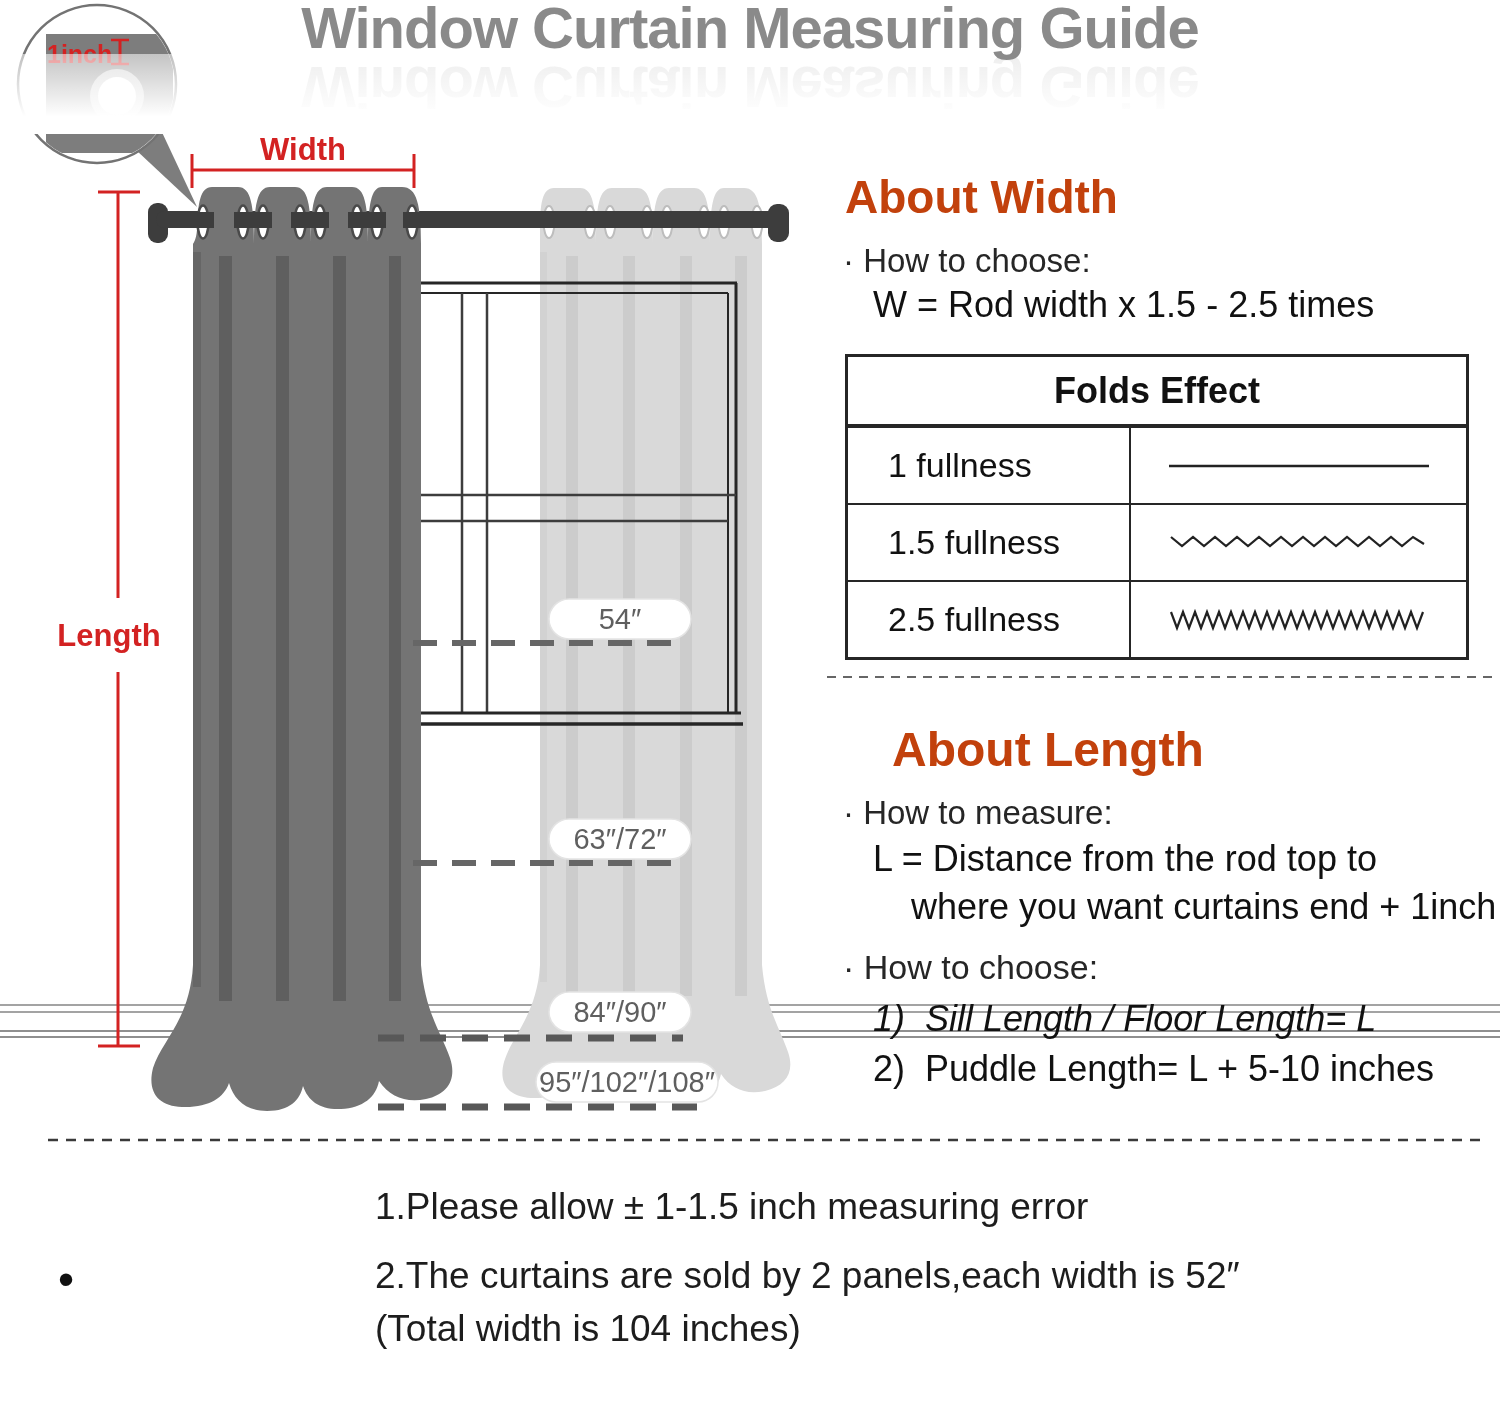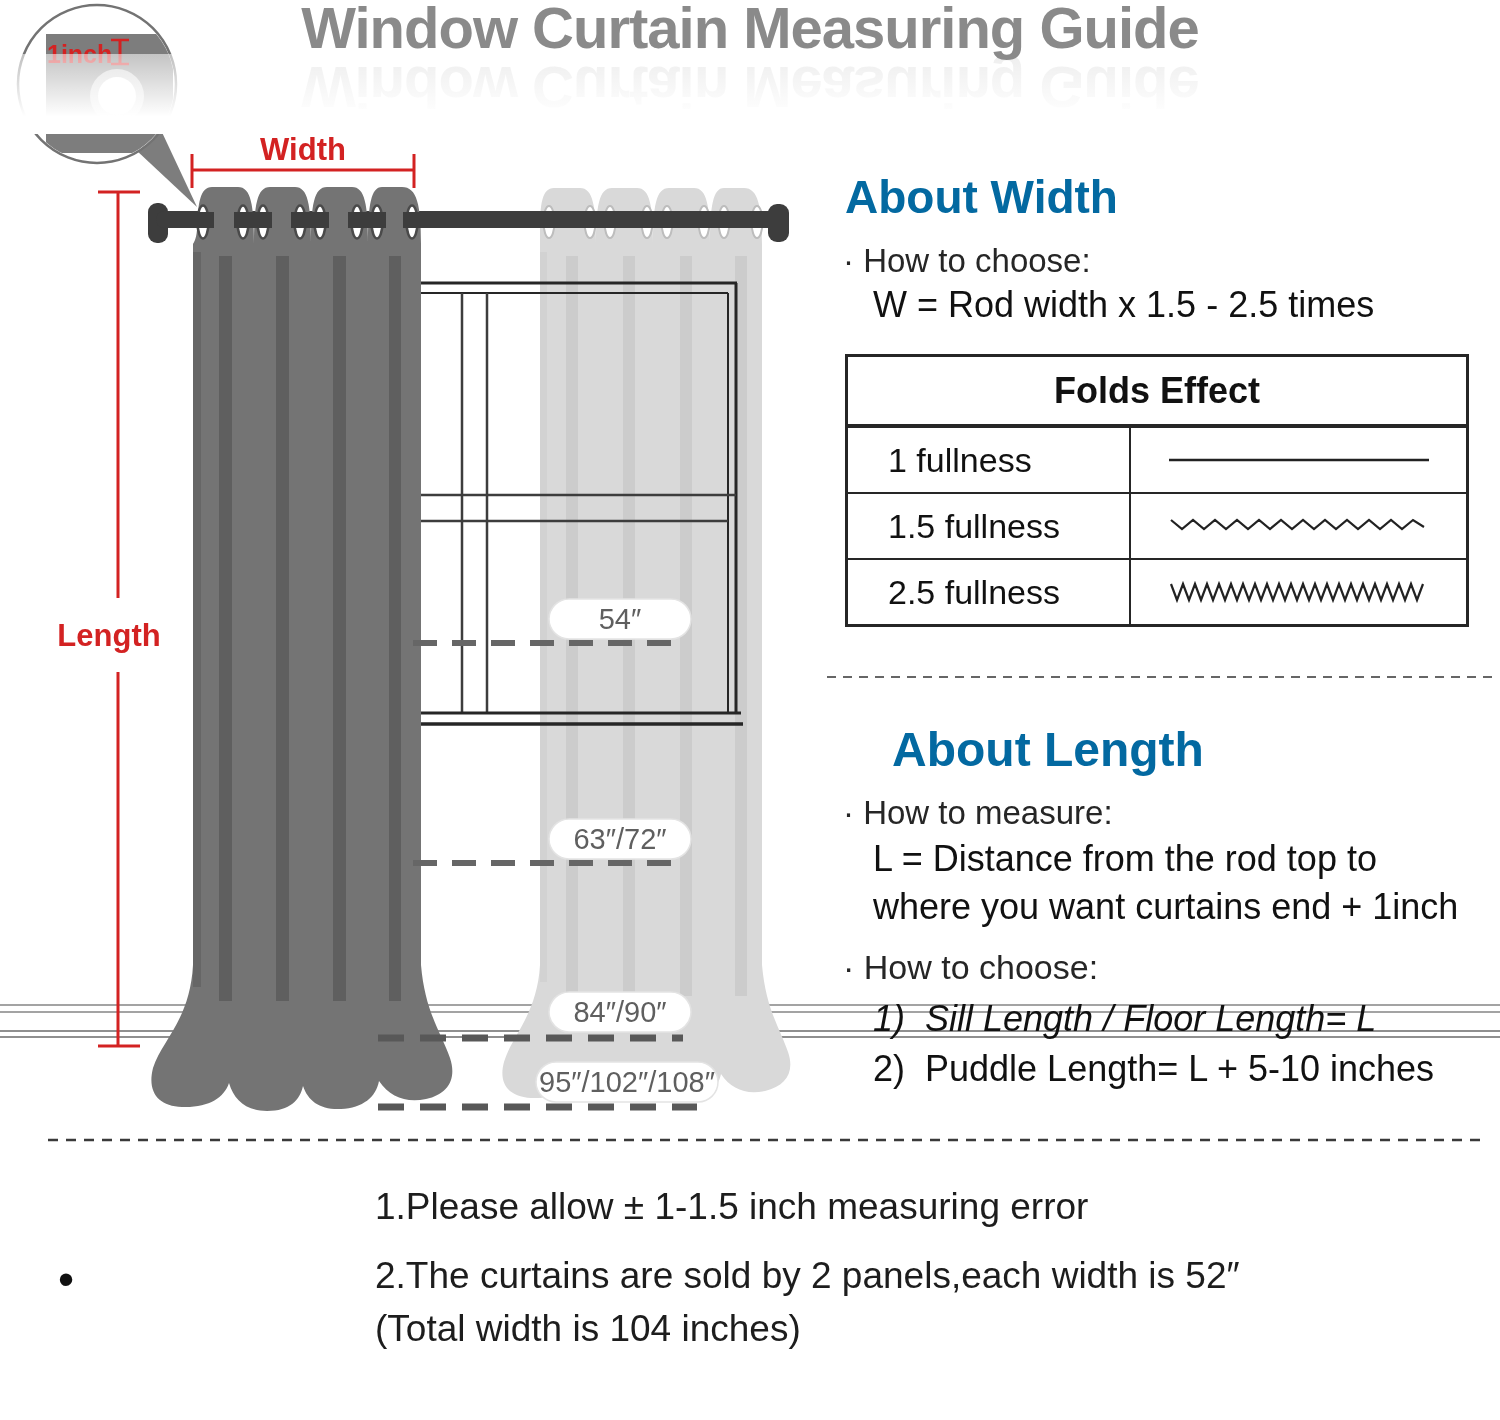--- a/index.html
+++ b/index.html
@@ -10,32 +10,32 @@
   
   .title-main{position:absolute;left:0;right:0;top:-6px;text-align:center;
     font-size:58px;font-weight:700;letter-spacing:-1px;color:#8a8a8a;}
   .title-reflect{position:absolute;left:0;right:0;top:54px;text-align:center;
     font-size:58px;font-weight:700;letter-spacing:-1px;color:#8a8a8a;
     transform:scaleY(-1);opacity:.32;}
   .title-fade{position:absolute;left:0;right:0;top:54px;height:80px;
     background:linear-gradient(to bottom,rgba(255,255,255,.55) 0%,#fff 78%);}
 
   
-  .h1{position:absolute;font-size:46px;font-weight:700;color:#0369a1;}
+  .h1{position:absolute;font-size:46px;font-weight:700;color:#c2410c;}
   .body33{position:absolute;font-size:33px;color:#262626;}
   .body36{position:absolute;font-size:36px;font-weight:500;color:#111;margin-left:28px;}
   .pre{white-space:pre-wrap;}
 
   
   .folds-table{position:absolute;left:845px;top:354px;width:618px;border:3px solid #262626;}
   .ft-header{height:67px;border-bottom:2.5px solid #262626;display:flex;align-items:center;
     justify-content:center;font-size:36px;font-weight:600;color:#111;}
   .ft-row{display:grid;grid-template-columns:283px 1fr;border-top:2.5px solid #262626;}
   .ft-row:first-of-type{border-top:none;}
-  .ft-label{height:64px;border-right:2.5px solid #262626;display:flex;align-items:center;
+  .ft-label{height:75px;border-right:2.5px solid #262626;display:flex;align-items:center;
     padding-left:40px;font-size:34px;color:#111;}
   .ft-effect{display:flex;align-items:center;justify-content:center;}
 
   
   .note-label{position:absolute;left:58px;top:1256px;display:flex;align-items:center;gap:22px;}
   .note-dot{font-size:46px;color:#111;line-height:1;}
   .note-word{font-size:58px;font-weight:700;letter-spacing:2px;color:#111;}
   .note-item{position:absolute;left:375px;font-size:37px;color:#1d1d1d;text-align:right;}
 </style>
 </head>
@@ -231,21 +231,21 @@
         <svg width="300" height="40">
           <polyline fill="none" stroke="#222" stroke-width="2.2" points="22,12 28,28 34,12 40,28 46,12 52,28 58,12 64,28 70,12 76,28 82,12 88,28 94,12 100,28 106,12 112,28 118,12 124,28 130,12 136,28 142,12 148,28 154,12 160,28 166,12 172,28 178,12 184,28 190,12 196,28 202,12 208,28 214,12 220,28 226,12 232,28 238,12 244,28 250,12 256,28 262,12 268,28 274,12"></polyline>
         </svg>
       </div>
     </div>
   </div>
 
   <div class="h1" style="left:845px;top:722px;font-size:48px;margin-left:47px;">About Length</div>
   <div class="body33" style="left:843px;top:794px;">· How to measure:</div>
   <div class="body36" style="left:845px;top:838px;">L = Distance from the rod top to</div>
-  <div class="body36" style="left:845px;top:886px;">where you want curtains end + 1inch</div>
+  <div class="body36" style="left:883px;top:886px;">where you want curtains end + 1inch</div>
   <div class="body33" style="left:843px;top:948px;font-size:34px;">· How to choose:</div>
   <div class="body36 pre" style="left:845px;top:998px;font-style:italic;">1)  Sill Length / Floor Length= L</div>
   <div class="body36 pre" style="left:845px;top:1048px;">2)  Puddle Length= L + 5-10 inches</div>
 
   <div class="note-label">
     <span class="note-dot">•</span>
   </div>
   <div class="note-item" style="top:1186px;">1.Please allow ± 1-1.5 inch measuring error</div>
   <div class="note-item" style="top:1255px;">2.The curtains are sold by 2 panels,each width is 52″</div>
   <div class="note-item" style="top:1308px;">(Total width is 104 inches)</div>

